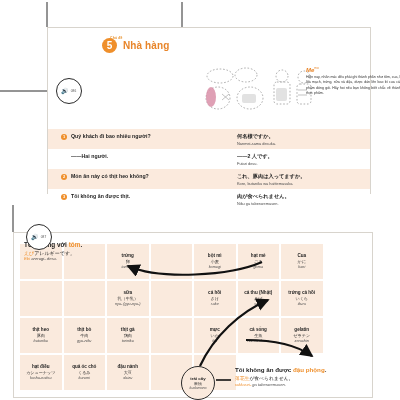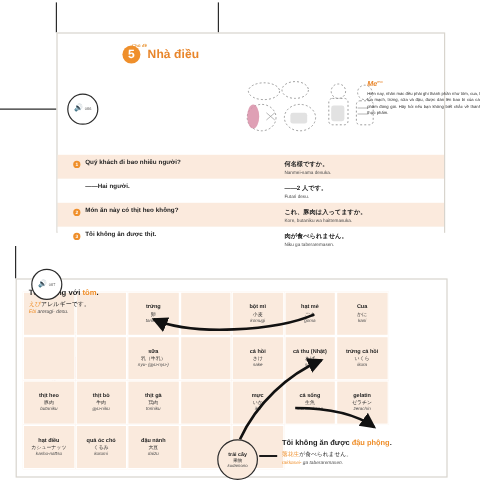--- a/index.html
+++ b/index.html
@@ -358,21 +358,21 @@
     <line x1="13" y1="232" x2="13" y2="205" stroke="#2b2b2b" stroke-width="1"></line>
     <line x1="182" y1="2" x2="182" y2="36" stroke="#2b2b2b" stroke-width="1"></line>
   </svg>
 
   <div class="top-panel">
 
     <div class="topic-kicker">Chủ đề</div>
 
     <div class="topic-head">
       <div class="topic-badge">5</div>
-      <div class="topic-title">Nhà điều</div>
+      <div class="topic-title">Nhà hàng</div>
     </div>
 
     <svg class="illus" viewBox="0 0 130 52">
       <g stroke="#8a8a8a" stroke-width="0.7" fill="none">
         <ellipse cx="22" cy="12" rx="13" ry="7" stroke-dasharray="1.6 1.8"></ellipse>
         <ellipse cx="48" cy="11" rx="11" ry="7" stroke-dasharray="1.6 1.8"></ellipse>
         <ellipse cx="20" cy="34" rx="12" ry="11" stroke-dasharray="1.6 1.8"></ellipse>
         <ellipse cx="52" cy="34" rx="13" ry="11" stroke-dasharray="1.6 1.8"></ellipse>
         <rect x="76" y="18" width="16" height="22" rx="3" stroke-dasharray="1.6 1.8"></rect>
         <circle cx="84" cy="12" r="6" stroke-dasharray="1.6 1.8"></circle>

